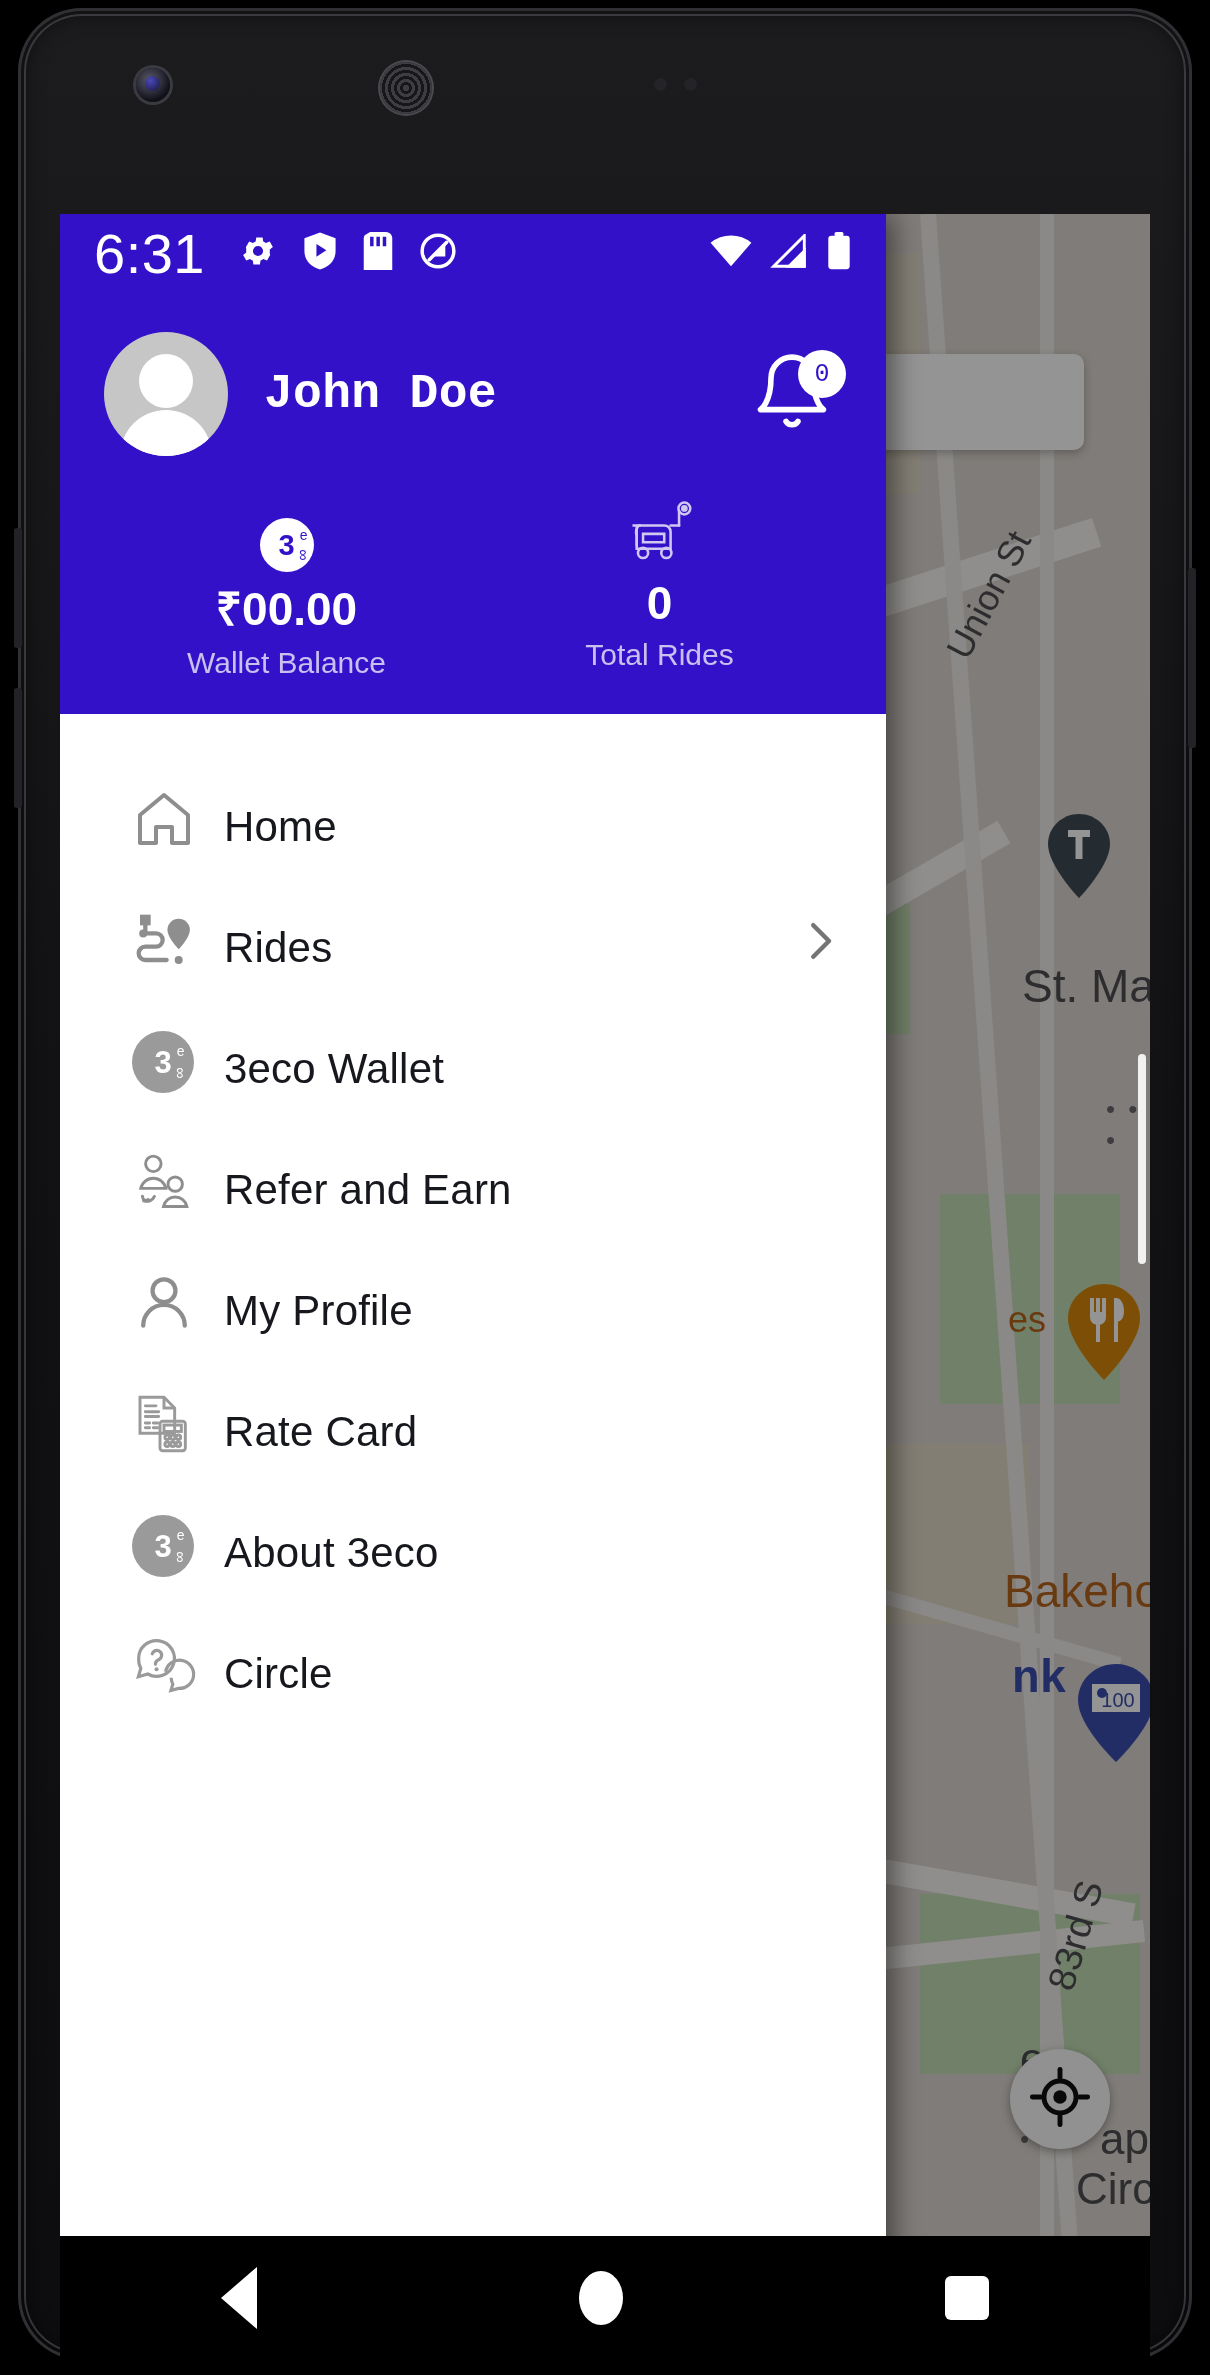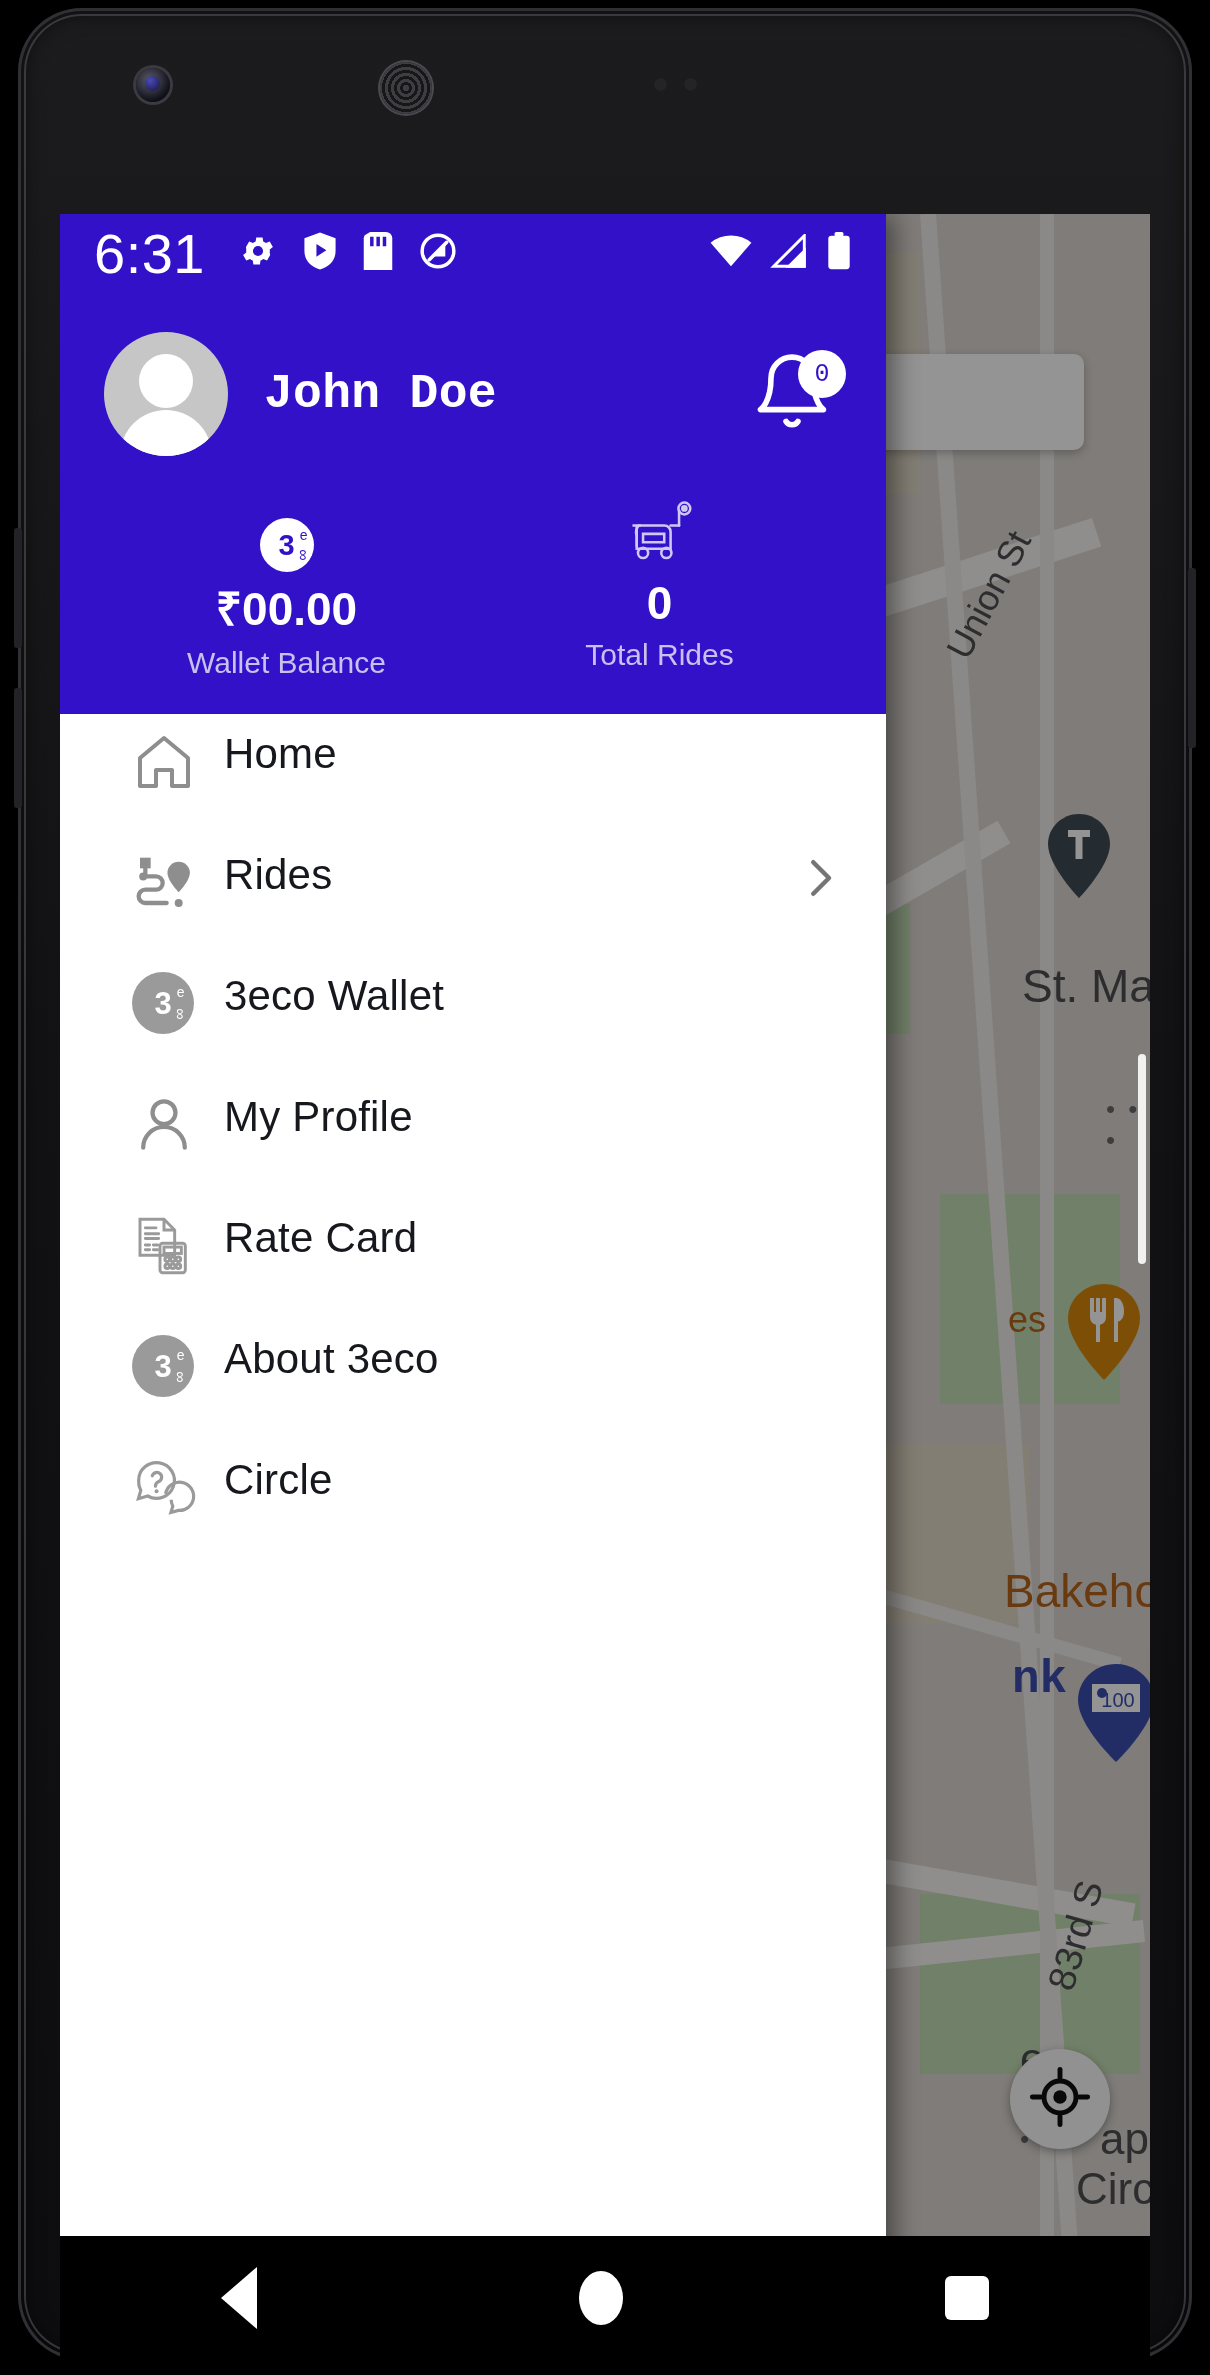--- a/index.html
+++ b/index.html
@@ -139,21 +139,21 @@
   }
   .logo-mark{font-size:29px;font-weight:700;color:#3311c9;line-height:1;position:relative;}
   .logo-mark sup{font-size:14px;position:absolute;top:-3px;right:-13px;font-weight:400;}
   .logo-mark .inf{position:absolute;right:-14px;bottom:-3px;font-size:16px;font-weight:400;transform:rotate(90deg);}
   .stat-value{color:#fff;font-size:46px;font-weight:700;margin-top:4px;}
   .stat-label{color:#c8c0ee;font-size:30px;font-weight:400;margin-top:8px;}
 
   
   #menu{flex:1;background:#fff;padding-top:16px;overflow:hidden;}
   .menu-item{
-    display:flex;align-items:flex-start;height:121px;padding:0 39px 0 72px;position:relative;
+    display:flex;align-items:flex-end;height:121px;padding:0 39px 0 72px;position:relative;
   }
   .menu-icon{width:78px;display:flex;align-items:center;justify-content:flex-start;flex-shrink:0;}
   .menu-label{font-size:42px;color:#16181d;font-weight:400;margin-left:14px;letter-spacing:.2px;}
   .menu-chevron{margin-left:auto;}
   .gray-logo{
     width:62px;height:62px;border-radius:50%;background:#9a9a9a;
     display:flex;align-items:center;justify-content:center;
   }
   .gray-logo .logo-mark{color:#fff;font-size:31px;}
 
@@ -404,20 +404,32 @@
 
         <div class="menu-item">
           <div class="menu-icon">
             <div class="gray-logo">
                 <div class="logo-mark">3<sup>e</sup><span class="inf">∞</span></div>
               </div>
           </div>
           <div class="menu-label">3eco Wallet</div>
         </div>
 
+        <div class="menu-item">
+          <div class="menu-icon">
+            <svg width="64" height="64" viewBox="0 0 24 24" fill="none" stroke="#8e8e8e" stroke-width="1.1">
+              <circle cx="8" cy="5.2" r="2.9"></circle>
+              <path d="M3.3 14.4a4.8 4.8 0 0 1 9.4 0z"></path>
+              <circle cx="16.2" cy="12.8" r="2.7"></circle>
+              <path d="M11.8 21.2a4.5 4.5 0 0 1 8.8 0z"></path>
+              <path d="M8.4 17.4a3 3 0 0 1-4 1.6M3.9 17.3l.5 1.7 1.7-.4" stroke-linecap="round"></path>
+            </svg>
+          </div>
+          <div class="menu-label">Refer and Earn</div>
+        </div>
 
         <div class="menu-item">
           <div class="menu-icon">
             <svg width="64" height="64" viewBox="0 0 24 24" fill="none" stroke="#8e8e8e" stroke-width="1.6">
               <circle cx="12" cy="7.4" r="4.3"></circle>
               <path d="M4.2 20.5a7.8 7.8 0 0 1 15.6 0" stroke-linecap="round"></path>
             </svg>
           </div>
           <div class="menu-label">My Profile</div>
         </div>

